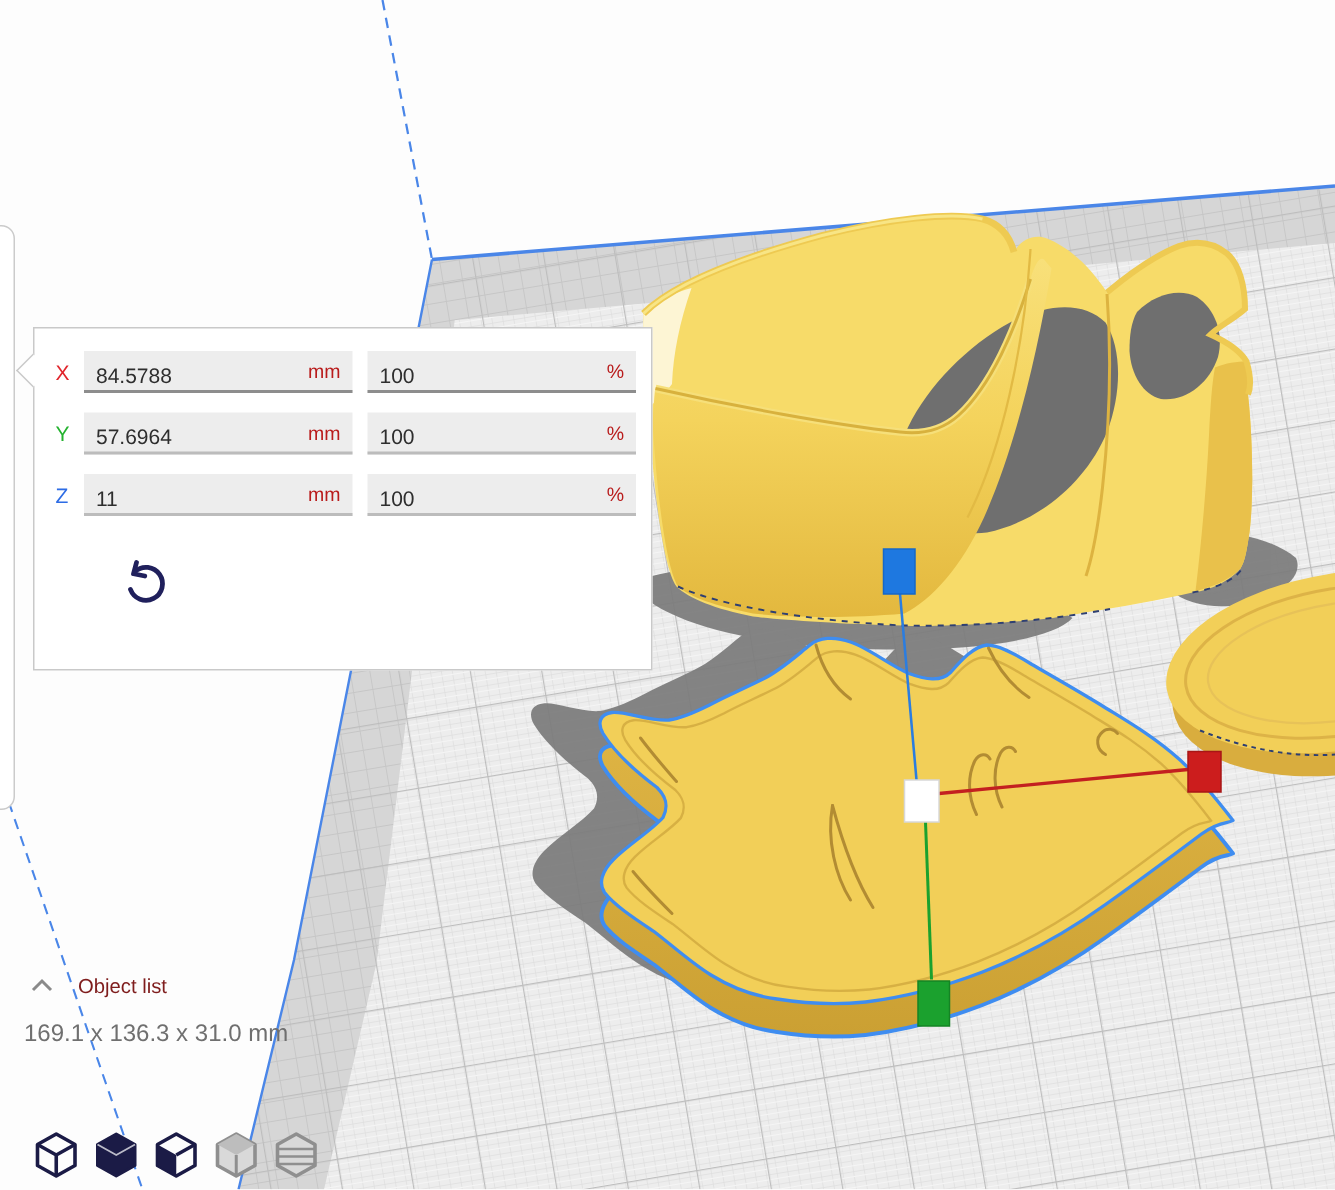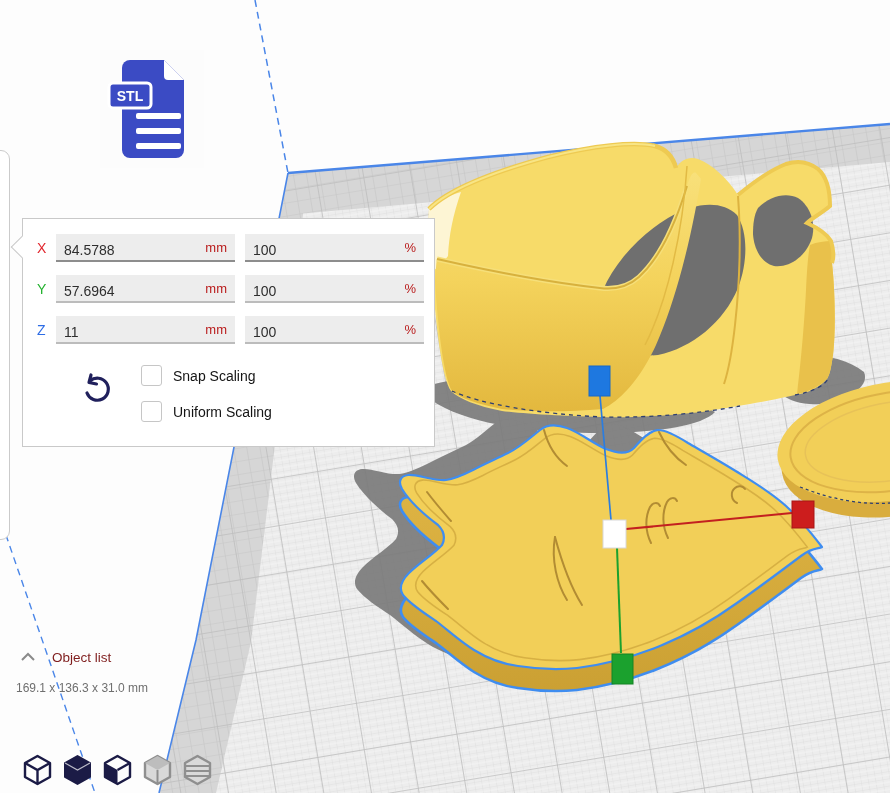--- a/index.html
+++ b/index.html
@@ -35,21 +35,21 @@
   .cb-line{display:flex;align-items:center;margin-bottom:15px;cursor:pointer;}
   .checkbox{width:19px;height:19px;border:1px solid #c6c6c6;border-radius:3px;background:#fff;
     display:inline-block;margin-right:11px;}
   .cb-text{font-size:14px;color:#141414;}
 
   
   .objlist{position:absolute;left:16px;top:645px;width:240px;}
   .ol-row{display:flex;align-items:center;height:24px;margin-bottom:12px;}
   .ol-icon{width:24px;margin-right:12px;display:flex;justify-content:center;}
   .ol-text{font-size:13.5px;color:#7f1d1d;}
-  .ol-dims{font-size:12px;color:#6f6f6f;margin-top:2px;}
+  .ol-dims{font-size:16px;color:#6f6f6f;margin-top:2px;}
   .cube-row{position:absolute;left:23px;top:754px;display:flex;gap:11px;}
   .cube-btn{width:29px;height:32px;background:none;border:none;padding:0;cursor:pointer;}
 </style>
 </head>
 <body>
 
 <div class="stage">
 
   <svg class="scene" viewBox="0 0 890 793">
     <defs>
@@ -142,31 +142,20 @@
       <path d="M600,396 L611,520" stroke="#2b7de0" stroke-width="1.7"></path>
       <path d="M617,548 L621,653" stroke="#1ba12e" stroke-width="2"></path>
       <path d="M626,529 L792,513" stroke="#c32020" stroke-width="2.2"></path>
       <rect x="589" y="366" width="21" height="30" fill="#1e78e0" stroke="#1668c8" stroke-width="1"></rect>
       <rect x="792" y="501" width="22" height="27" fill="#cc1d1d" stroke="#a81616" stroke-width="1"></rect>
       <rect x="612" y="654" width="21" height="30" fill="#1ba12e" stroke="#148424" stroke-width="1"></rect>
       <rect x="603" y="520" width="23" height="28" fill="#ffffff" stroke="#d8d8d8" stroke-width="1"></rect>
     </g>
   </svg>
 
-  <div class="stl-wrap">
-    <svg width="104" height="118" viewBox="0 0 104 118">
-      <path d="M30,10 h34 l20,20 v70 a8,8 0 0 1 -8,8 h-46 a8,8 0 0 1 -8,-8 v-82 a8,8 0 0 1 8,-8 z" transform="translate(0,0)" fill="#3b4bc4"></path>
-      <path d="M64,10 l20,20 h-16 a4,4 0 0 1 -4,-4 z" fill="#ffffff"></path>
-      <rect x="9" y="33" width="42" height="25" rx="4" fill="#3b4bc4" stroke="#ffffff" stroke-width="3"></rect>
-      <text x="30" y="51" text-anchor="middle" font-family="Liberation Sans, sans-serif" font-size="14" font-weight="bold" fill="#ffffff">STL</text>
-      <rect x="36" y="63" width="45" height="6" rx="2" fill="#ffffff"></rect>
-      <rect x="36" y="78" width="45" height="6" rx="2" fill="#ffffff"></rect>
-      <rect x="36" y="93" width="45" height="6" rx="2" fill="#ffffff"></rect>
-    </svg>
-  </div>
 
   <div class="toolbar-edge"></div>
 
   <div class="scale-panel">
     <div class="panel-arrow"></div>
 
     <div class="axis-row row-x">
       <span class="axis-label ax-x">X</span>
       <div class="field">
         <input readonly="" value="84.5788" style="">
@@ -202,30 +191,20 @@
       </div>
     </div>
 
     <div class="options-row">
       <button class="reset-btn">
         <svg width="32" height="34" viewBox="0 0 32 34">
           <path d="M9,8 A11,11 0 1 1 6,20" fill="none" stroke="#20205c" stroke-width="3.2" stroke-linecap="round"></path>
           <path d="M10,2 L8,9.5 L15.5,11" fill="none" stroke="#20205c" stroke-width="3.2" stroke-linecap="round" stroke-linejoin="round"></path>
         </svg>
       </button>
-      <div class="cb-col">
-        <label class="cb-line">
-          <span class="checkbox"></span>
-          <span class="cb-text">Snap Scaling</span>
-        </label>
-        <label class="cb-line">
-          <span class="checkbox"></span>
-          <span class="cb-text">Uniform Scaling</span>
-        </label>
-      </div>
     </div>
   </div>
 
   <div class="objlist">
     <div class="ol-row">
       <span class="ol-icon">
         <svg width="16" height="10" viewBox="0 0 16 10">
           <polyline points="2,8 8,2 14,8" fill="none" stroke="#8a8a8a" stroke-width="2"></polyline>
         </svg>
       </span>

